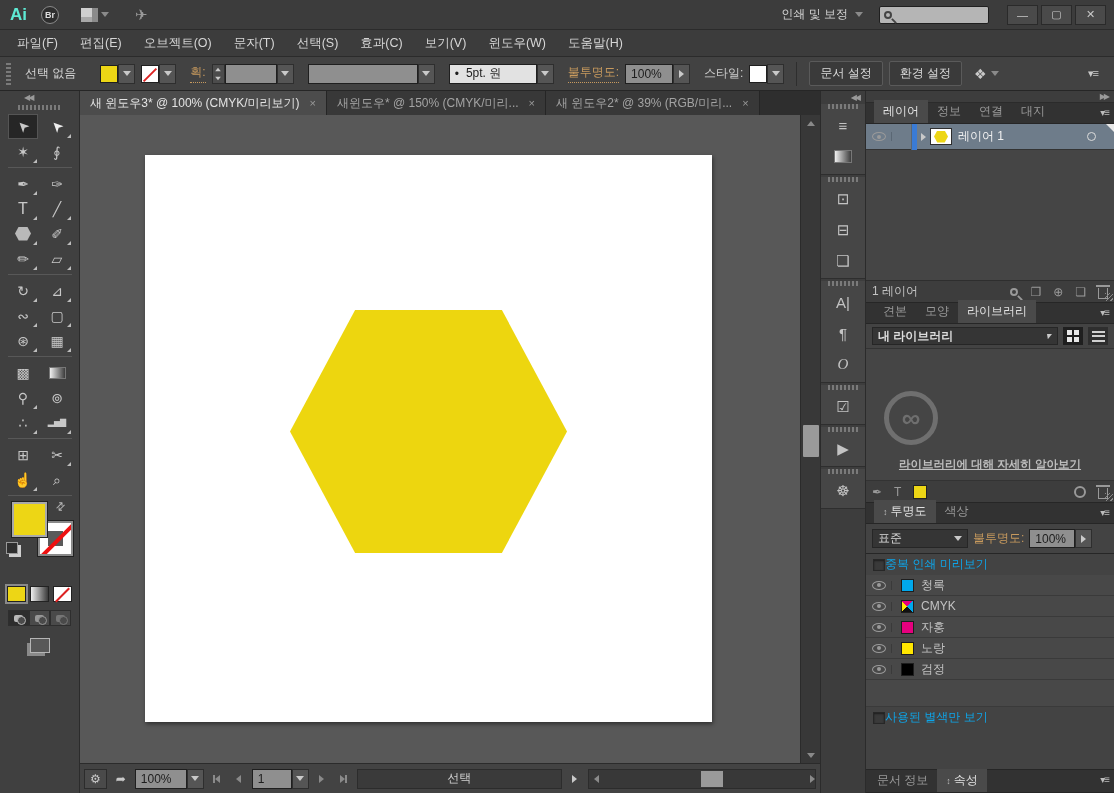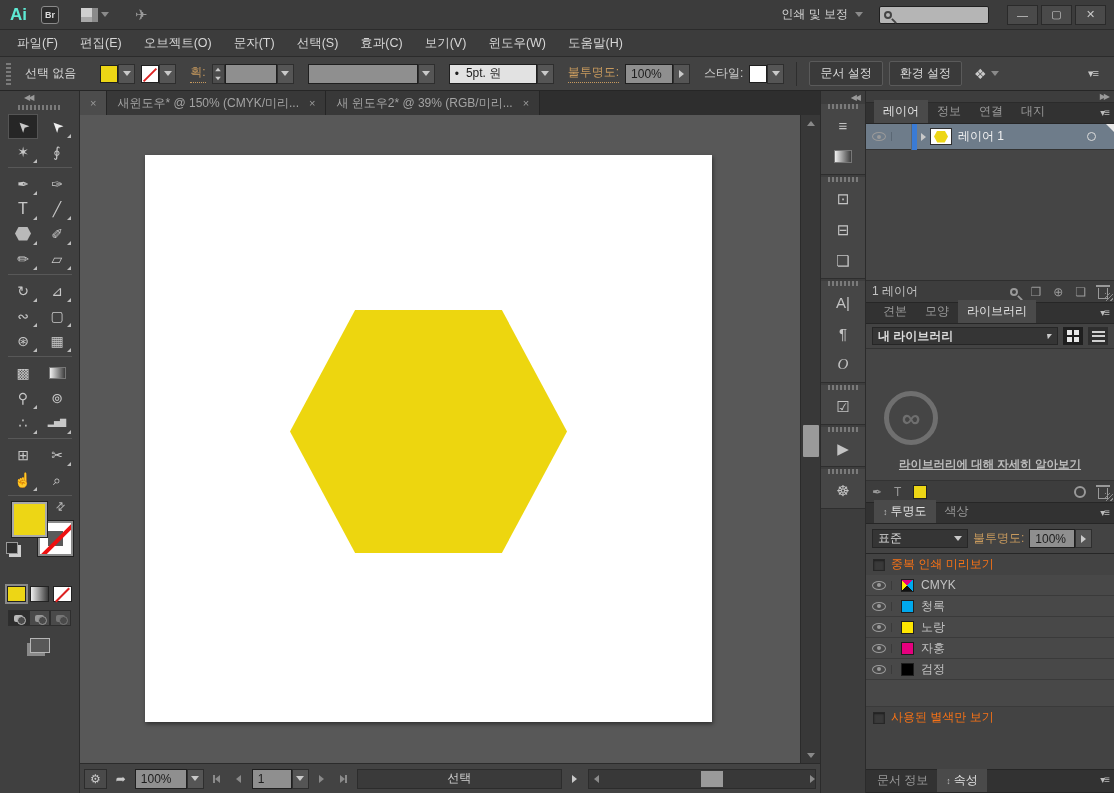--- a/index.html
+++ b/index.html
@@ -39,21 +39,21 @@
   .magI { width:8px; height:8px; border:2px solid #999; border-radius:50%;
           display:inline-block; position:relative; }
   .magI::after { content:""; position:absolute; width:6px; height:2px; background:#999;
                  transform:rotate(45deg); left:5px; top:7px; }
   .hexShape { clip-path:polygon(0 50%,23.5% 0,76.5% 0,100% 50%,76.5% 100%,23.5% 100%); }
 
   
   #titlebar { left:0; top:0; width:1114px; height:30px; background:#3c3c3c;
               border-bottom:1px solid #2b2b2b; display:flex; align-items:center; }
   #ai-logo { font-weight:bold; font-size:17px; color:#5eead4; margin:0 14px 0 10px; }
-  #br-badge { width:18px; height:18px; border:1px solid #8a8a8a; border-radius:3px;
+  #br-badge { width:18px; height:18px; border:1px solid #8a8a8a; border-radius:9px;
               font-size:9px; font-weight:bold; color:#ddd; display:flex; align-items:center;
               justify-content:center; margin-right:22px; background:#2e2e2e; }
   .ws-icon { width:17px; height:14px; background:#cfcfcf; display:inline-block;
              box-shadow:inset -6px 0 0 #8a8a8a, inset 0 -5px 0 #a8a8a8; margin-right:3px; }
   #gpu-icon { color:#9a9a9a; font-size:15px; margin-left:26px; }
   #titlebar .spacer { flex:1; }
   #workspace-switch { display:flex; align-items:center; gap:7px; color:#d2d2d2; margin-right:16px; }
   #title-search { width:110px; height:18px; background:#b5b5b5; border:1px solid #1f1f1f;
                   border-radius:2px; display:flex; align-items:center; padding:0 4px; gap:4px; margin-right:18px; }
   #title-search .magI { border-color:#444; } #title-search .magI::after { background:#444; }
@@ -216,21 +216,21 @@
   
   #transp-row { height:30px; background:#434343; display:flex; align-items:center; gap:5px; padding:0 6px;
                 border-bottom:1px solid #262626; }
   #blend-select { width:96px; height:19px; background:#353535; border:1px solid #262626; color:#ddd;
                   display:flex; align-items:center; padding:0 5px; }
   #blend-select .tri { margin-left:auto; }
 
   
   #sep-header { height:21px; background:#323232; display:flex; align-items:flex-end; border-bottom:1px solid #262626; }
   #sep-title { background:#434343; color:#d0d0d0; padding:3px 10px; font-size:12px; }
-  .chkrow { height:21px; display:flex; align-items:center; gap:6px; padding:0 7px; background:#434343; color:#f97316; }
+  .chkrow { height:21px; display:flex; align-items:center; gap:0; padding:0 7px; background:#434343; color:#0ea5e9; }
   .seprow { height:21px; display:flex; align-items:center; background:#484848; border-bottom:1px solid #3a3a3a; }
   .seprow .eyecell { width:26px; display:flex; justify-content:center; border-right:1px solid #3a3a3a; }
   .seprow .sw { width:13px; height:13px; border:1px solid #1e1e1e; margin:0 7px 0 9px; }
   .seprow .nm { color:#c3c3c3; }
   #sep-empty { height:27px; background:#484848; border-bottom:1px solid #3a3a3a; }
   #sep-spacer { flex:1; background:#434343; }
   #bottom-tabs { height:24px; background:#323232; border-top:1px solid #262626; display:flex;
                  align-items:flex-end; padding-left:2px; position:relative; }
 
   
@@ -494,20 +494,21 @@
       </span>
     <span class="modebtn">
         <span class="modeG" style="opacity:.4"></span>
       </span>
   </div>
   <div id="screen-mode"></div>
 </div>
 
 <div id="tabbar" class="abs">
   <span class="doctab active">
+    <span>새 윈도우3* @ 100% (CMYK/미리보기)</span>
     <span class="closeX">×</span>
   </span>
   <span class="doctab">
     <span>새윈도우* @ 150% (CMYK/미리...</span>
     <span class="closeX">×</span>
   </span>
   <span class="doctab">
     <span>새 윈도우2* @ 39% (RGB/미리...</span>
     <span class="closeX">×</span>
   </span>
@@ -689,43 +690,43 @@
   </div>
 
   <div class="chkrow">
     <span class="chk"></span>
     <span>중복 인쇄 미리보기</span>
   </div>
   <div class="seprow">
     <span class="eyecell">
         <span class="eyeI"></span>
       </span>
-    <span class="sw" style="background:conic-gradient(from 45deg, #00a8ec 0 25%, #111111 25% 50%, #ffe600 50% 75%, #e6007e 75% 100%)"></span>
-    <span class="nm">CMYK</span>
+    <span class="sw" style="background:#00a8ec"></span>
+    <span class="nm">청록</span>
   </div>
   <div class="seprow">
     <span class="eyecell">
         <span class="eyeI"></span>
       </span>
-    <span class="sw" style="background:#00a8ec"></span>
-    <span class="nm">청록</span>
+    <span class="sw" style="background:conic-gradient(from 45deg, #00a8ec 0 25%, #111111 25% 50%, #ffe600 50% 75%, #e6007e 75% 100%)"></span>
+    <span class="nm">CMYK</span>
   </div>
   <div class="seprow">
     <span class="eyecell">
         <span class="eyeI"></span>
       </span>
-    <span class="sw" style="background:#ffe600"></span>
-    <span class="nm">노랑</span>
+    <span class="sw" style="background:#e6007e"></span>
+    <span class="nm">자홍</span>
   </div>
   <div class="seprow">
     <span class="eyecell">
         <span class="eyeI"></span>
       </span>
-    <span class="sw" style="background:#e6007e"></span>
-    <span class="nm">자홍</span>
+    <span class="sw" style="background:#ffe600"></span>
+    <span class="nm">노랑</span>
   </div>
   <div class="seprow">
     <span class="eyecell">
         <span class="eyeI"></span>
       </span>
     <span class="sw" style="background:#000000"></span>
     <span class="nm">검정</span>
   </div>
   <div id="sep-empty"></div>
   <div class="chkrow">

